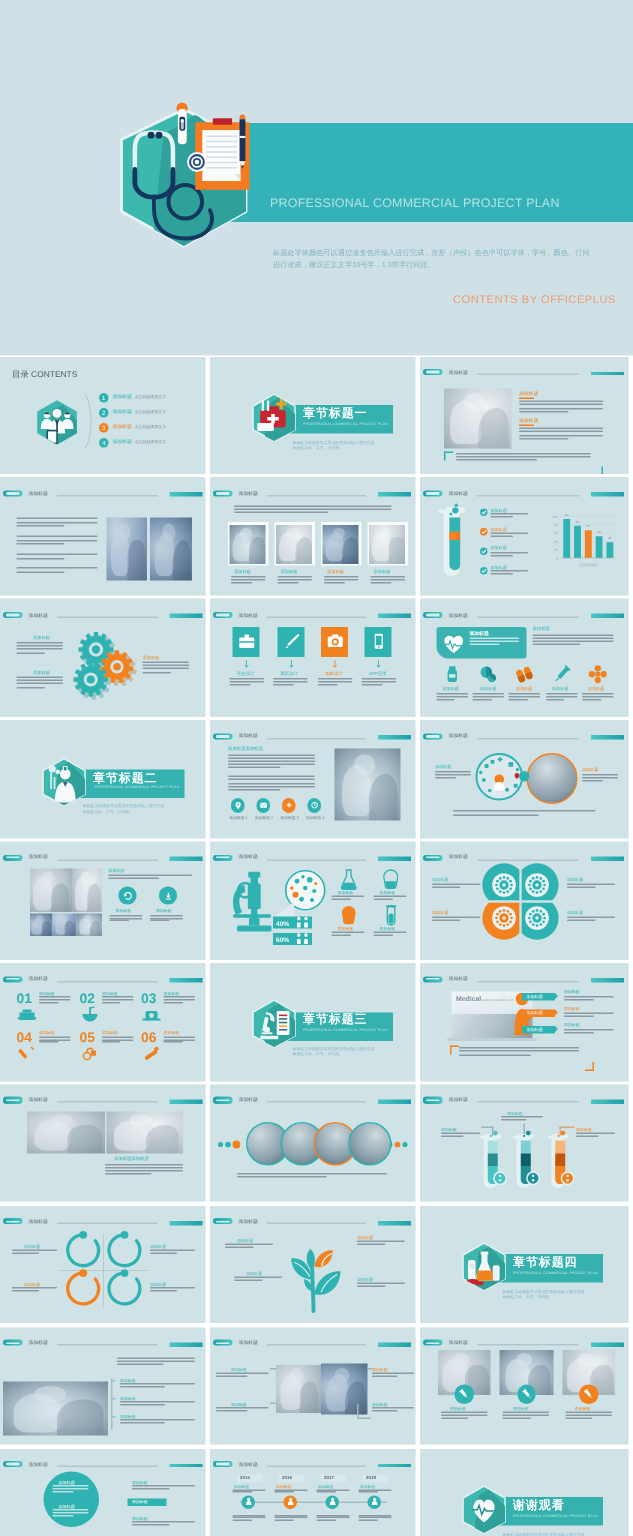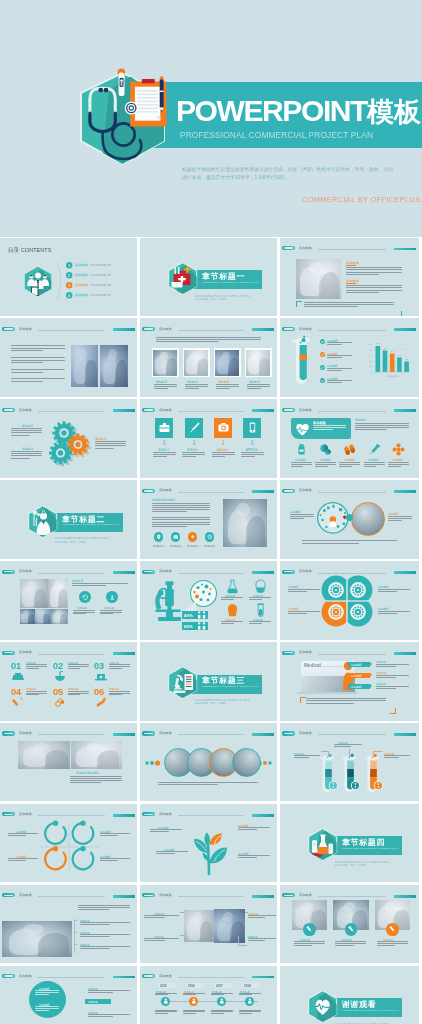--- a/index.html
+++ b/index.html
@@ -37,21 +37,20 @@
   .tt{position:absolute;white-space:pre;transform-origin:0 0;}
   .lines{position:absolute;}
   .lines i{display:block;background:#8c9ba3;height:1px;margin-bottom:1.6px;border-radius:.5px;}
 </style>
 </head>
 <body>
 
 <div class="page">
   <div class="hero">
     <div class="hero-band"></div>
-    <div class="hero-title"><span class="ht-lat">POWERPOINT</span><span class="ht-cjk">模板</span></div>
     <div class="hero-sub">PROFESSIONAL COMMERCIAL PROJECT PLAN</div>
     <svg class="hero-hex" viewBox="0 -2 88 100" preserveAspectRatio="none" overflow="visible">
   <defs>
     <clipPath id="hxc">
             <path d="M43.5 3 L85 23 L85 71 L43.5 94 L2 71 L2 23 Z"></path>
           </clipPath>
   </defs>
   <path d="M43.5 3 L85 23 L85 71 L43.5 94 L2 71 L2 23 Z" fill="#3cb8ae" stroke="#e9f3f4" stroke-width="1.9" stroke-linejoin="round"></path>
   <g clip-path="url(#hxc)">
     <polygon points="30,20 52,6 100,54 100,98 22,98" fill="#2fa09a"></polygon>
@@ -104,21 +103,21 @@
     <circle cx="52.3" cy="38" r="5.3" fill="#2a4f7c"></circle>
     <circle cx="52.3" cy="38" r="3.9" fill="#fbfdfd"></circle>
     <circle cx="52.3" cy="38" r="2.7" fill="#2a4f7c"></circle>
     <circle cx="52.3" cy="38" r="1.5" fill="#fbfdfd"></circle>
   </g>
 </svg>
     <div class="hero-desc">
         <div>标题处字体颜色可以通过改变色库输入进行完成，次形（声段）色色中可以字体，字号、颜色、行间</div>
         <div>进行改成，建议正文文字10号字，1.3倍字行间距。</div>
       </div>
-    <div class="hero-presented">COMMERCIAL  BY OFFICEPLUS</div>
+    <div class="hero-presented">CONTENTS  BY OFFICEPLUS</div>
   </div>
   <div class="grid">
       <div class="row">
         <div class="cell">
           <div class="sl">
             <div class="tt" style="left: 8px; top: 9px; font-size: 11.2px; transform: scale(0.5); color: rgb(75, 90, 97); font-weight: normal; line-height: 13.44px;">目录 CONTENTS</div>
             <svg viewBox="0 0 28 31" style="position: absolute; left: 24px; top: 28px; width: 28px; height: 31px; overflow: visible;">
               <path d="M14 0.8 L27.2 8.3 L27.2 22.8 L14 30.3 L0.8 22.8 L0.8 8.3 Z" fill="#3cb8ae"></path>
               <clipPath id="cc1">
                 <path d="M14 0.8 L27.2 8.3 L27.2 22.8 L14 30.3 L0.8 22.8 L0.8 8.3 Z"></path>

